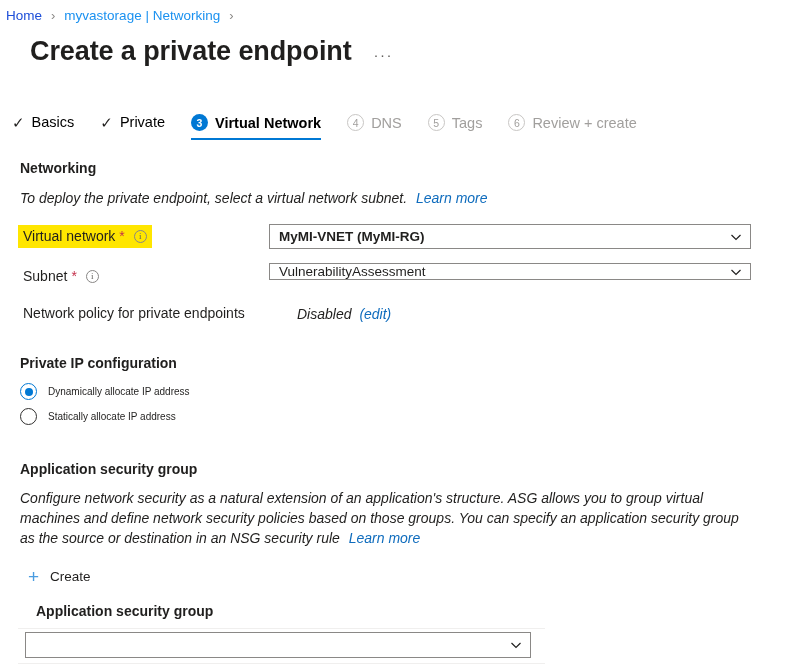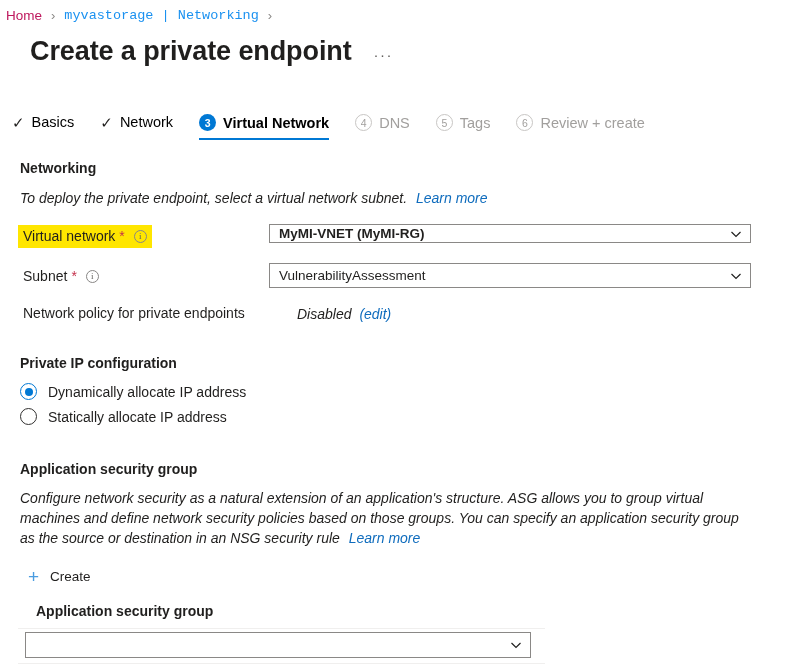--- a/index.html
+++ b/index.html
@@ -21,33 +21,32 @@
     position: absolute;
     left: 6px;
     top: 7px;
     font-size: 13.5px;
     line-height: 18px;
     white-space: nowrap;
     display: flex;
     align-items: center;
   }
   .crumb-home {
-    color: #be185d;
+    color: #1d4ed8;
     cursor: pointer;
     text-align: right;
   }
   .crumb-sep {
     color: #8a8886;
     margin: 0 9px;
     font-size: 13px;
   }
   .crumb-current {
     color: #1a91f0;
     cursor: pointer;
-    font-family: Liberation Mono, monospace;
   }
 
   
   .page-title-row {
     position: absolute;
     left: 6px;
     top: 33px;
     display: flex;
     align-items: flex-end;
   }
@@ -218,21 +217,21 @@
     width: 12px;
     height: 12px;
     margin-left: 6px;
   }
 
   
   .radio-row {
     position: absolute;
     display: flex;
     align-items: center;
-    font-size: 14px;
+    font-size: 10px;
     color: #201f1e;
     cursor: pointer;
   }
   .radio {
     width: 17px;
     height: 17px;
     border-radius: 50%;
     border: 1.5px solid #323130;
     box-sizing: border-box;
     margin-right: 11px;
@@ -294,21 +293,21 @@
 
 <div class="tabs">
 
   <div class="tab">
     <span class="check">✓</span>
     <span class="tab-label">Basics</span>
   </div>
 
   <div class="tab">
     <span class="check">✓</span>
-    <span class="tab-label">Network</span>
+    <span class="tab-label">Private</span>
   </div>
 
   <div class="tab active">
     <span class="num-circle filled">3</span>
     <span class="tab-label">Virtual Network</span>
   </div>
 
   <div class="tab disabled">
     <span class="num-circle outline">4</span>
     <span class="tab-label">DNS</span>
@@ -332,34 +331,34 @@
   <span>To deploy the private endpoint, select a virtual network subnet.</span>
   <a class="link" style="margin-left:5px;">Learn more</a>
 </div>
 
 <div class="field-label highlight" style="left:18px; top:225px;">
   <span>Virtual network</span>
   <span class="req">*</span>
   <span class="info-icon">i</span>
 </div>
 
-<div class="dropdown" style="left:269px; top:224px; width:482px; height:19px;">
+<div class="dropdown" style="left:269px; top:224px; width:482px; height:25px;">
   <span class="dd-value bold">MyMI-VNET (MyMI-RG)</span>
   <svg class="chev" viewBox="0 0 12 12">
     <path d="M1.5 4 L6 8.4 L10.5 4" fill="none" stroke="#201f1e" stroke-width="1.2"></path>
   </svg>
 </div>
 
 <div class="field-label" style="left:23px; top:268px;">
   <span>Subnet</span>
   <span class="req">*</span>
   <span class="info-icon">i</span>
 </div>
 
-<div class="dropdown" style="left:269px; top:263px; width:482px; height:25px;">
+<div class="dropdown" style="left:269px; top:263px; width:482px; height:17px;">
   <span class="dd-value">VulnerabilityAssessment</span>
   <svg class="chev" viewBox="0 0 12 12">
     <path d="M1.5 4 L6 8.4 L10.5 4" fill="none" stroke="#201f1e" stroke-width="1.2"></path>
   </svg>
 </div>
 
 <div class="field-label" style="left:23px; top:305px;">
   <span>Network policy for private endpoints</span>
 </div>
 

